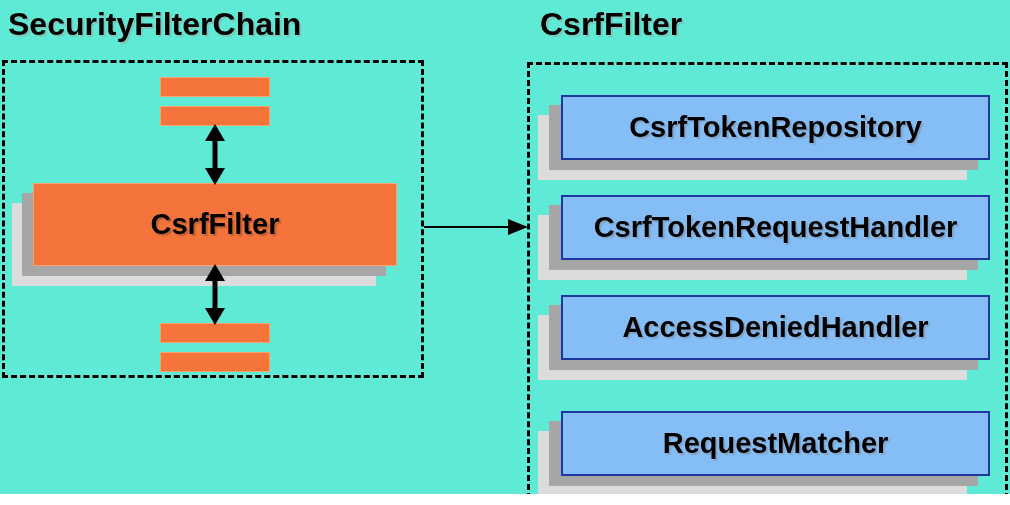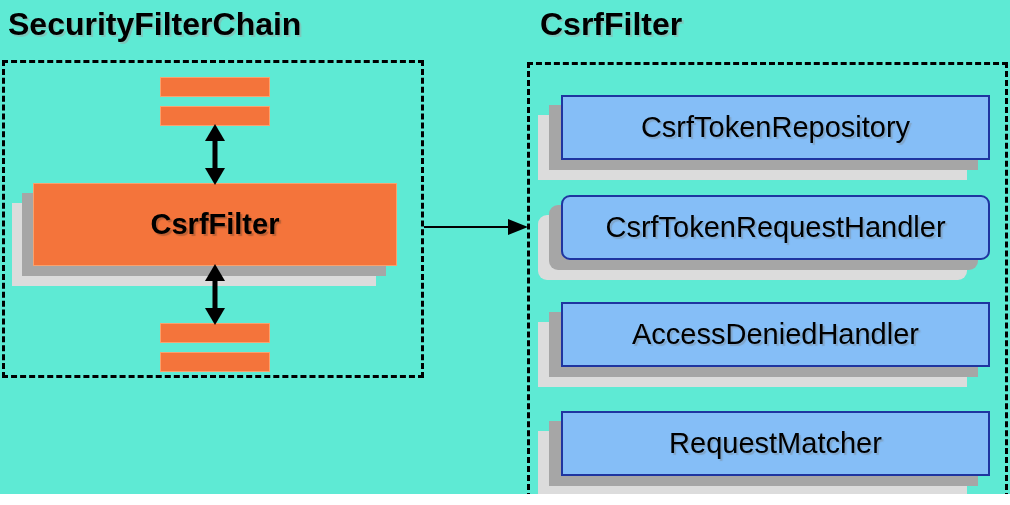--- a/index.html
+++ b/index.html
@@ -71,28 +71,28 @@
     width: 429px;
     height: 65px;
     background: #85bef7;
     border: 2px solid #1f35a0;
     box-sizing: border-box;
     box-shadow: -12px 10px 0 #a6a6a6, -23px 20px 0 #dcdcdc;
     display: flex;
     align-items: center;
     justify-content: center;
     font-size: 29px;
-    font-weight: normal;
+    font-weight: bold;
     color: #000;
     text-shadow: 2px 2px 1px rgba(120,120,120,0.35);
     z-index: 1;
   }
   .comp-1 { top: 95px; }
-  .comp-2 { top: 195px; border-radius: 9px; }
-  .comp-3 { top: 302px; align-items: center; }
+  .comp-2 { top: 195px; }
+  .comp-3 { top: 295px; align-items: center; }
   .comp-4 { top: 395px; margin-top: 16px; }
 
   .arrow { position: absolute; z-index: 2; }
   .v-arrow-1 { left: 203px; top: 124px; }
   .v-arrow-2 { left: 203px; top: 264px; }
   .h-arrow   { left: 424px; top: 217px; }
 </style>
 </head>
 <body>
 

